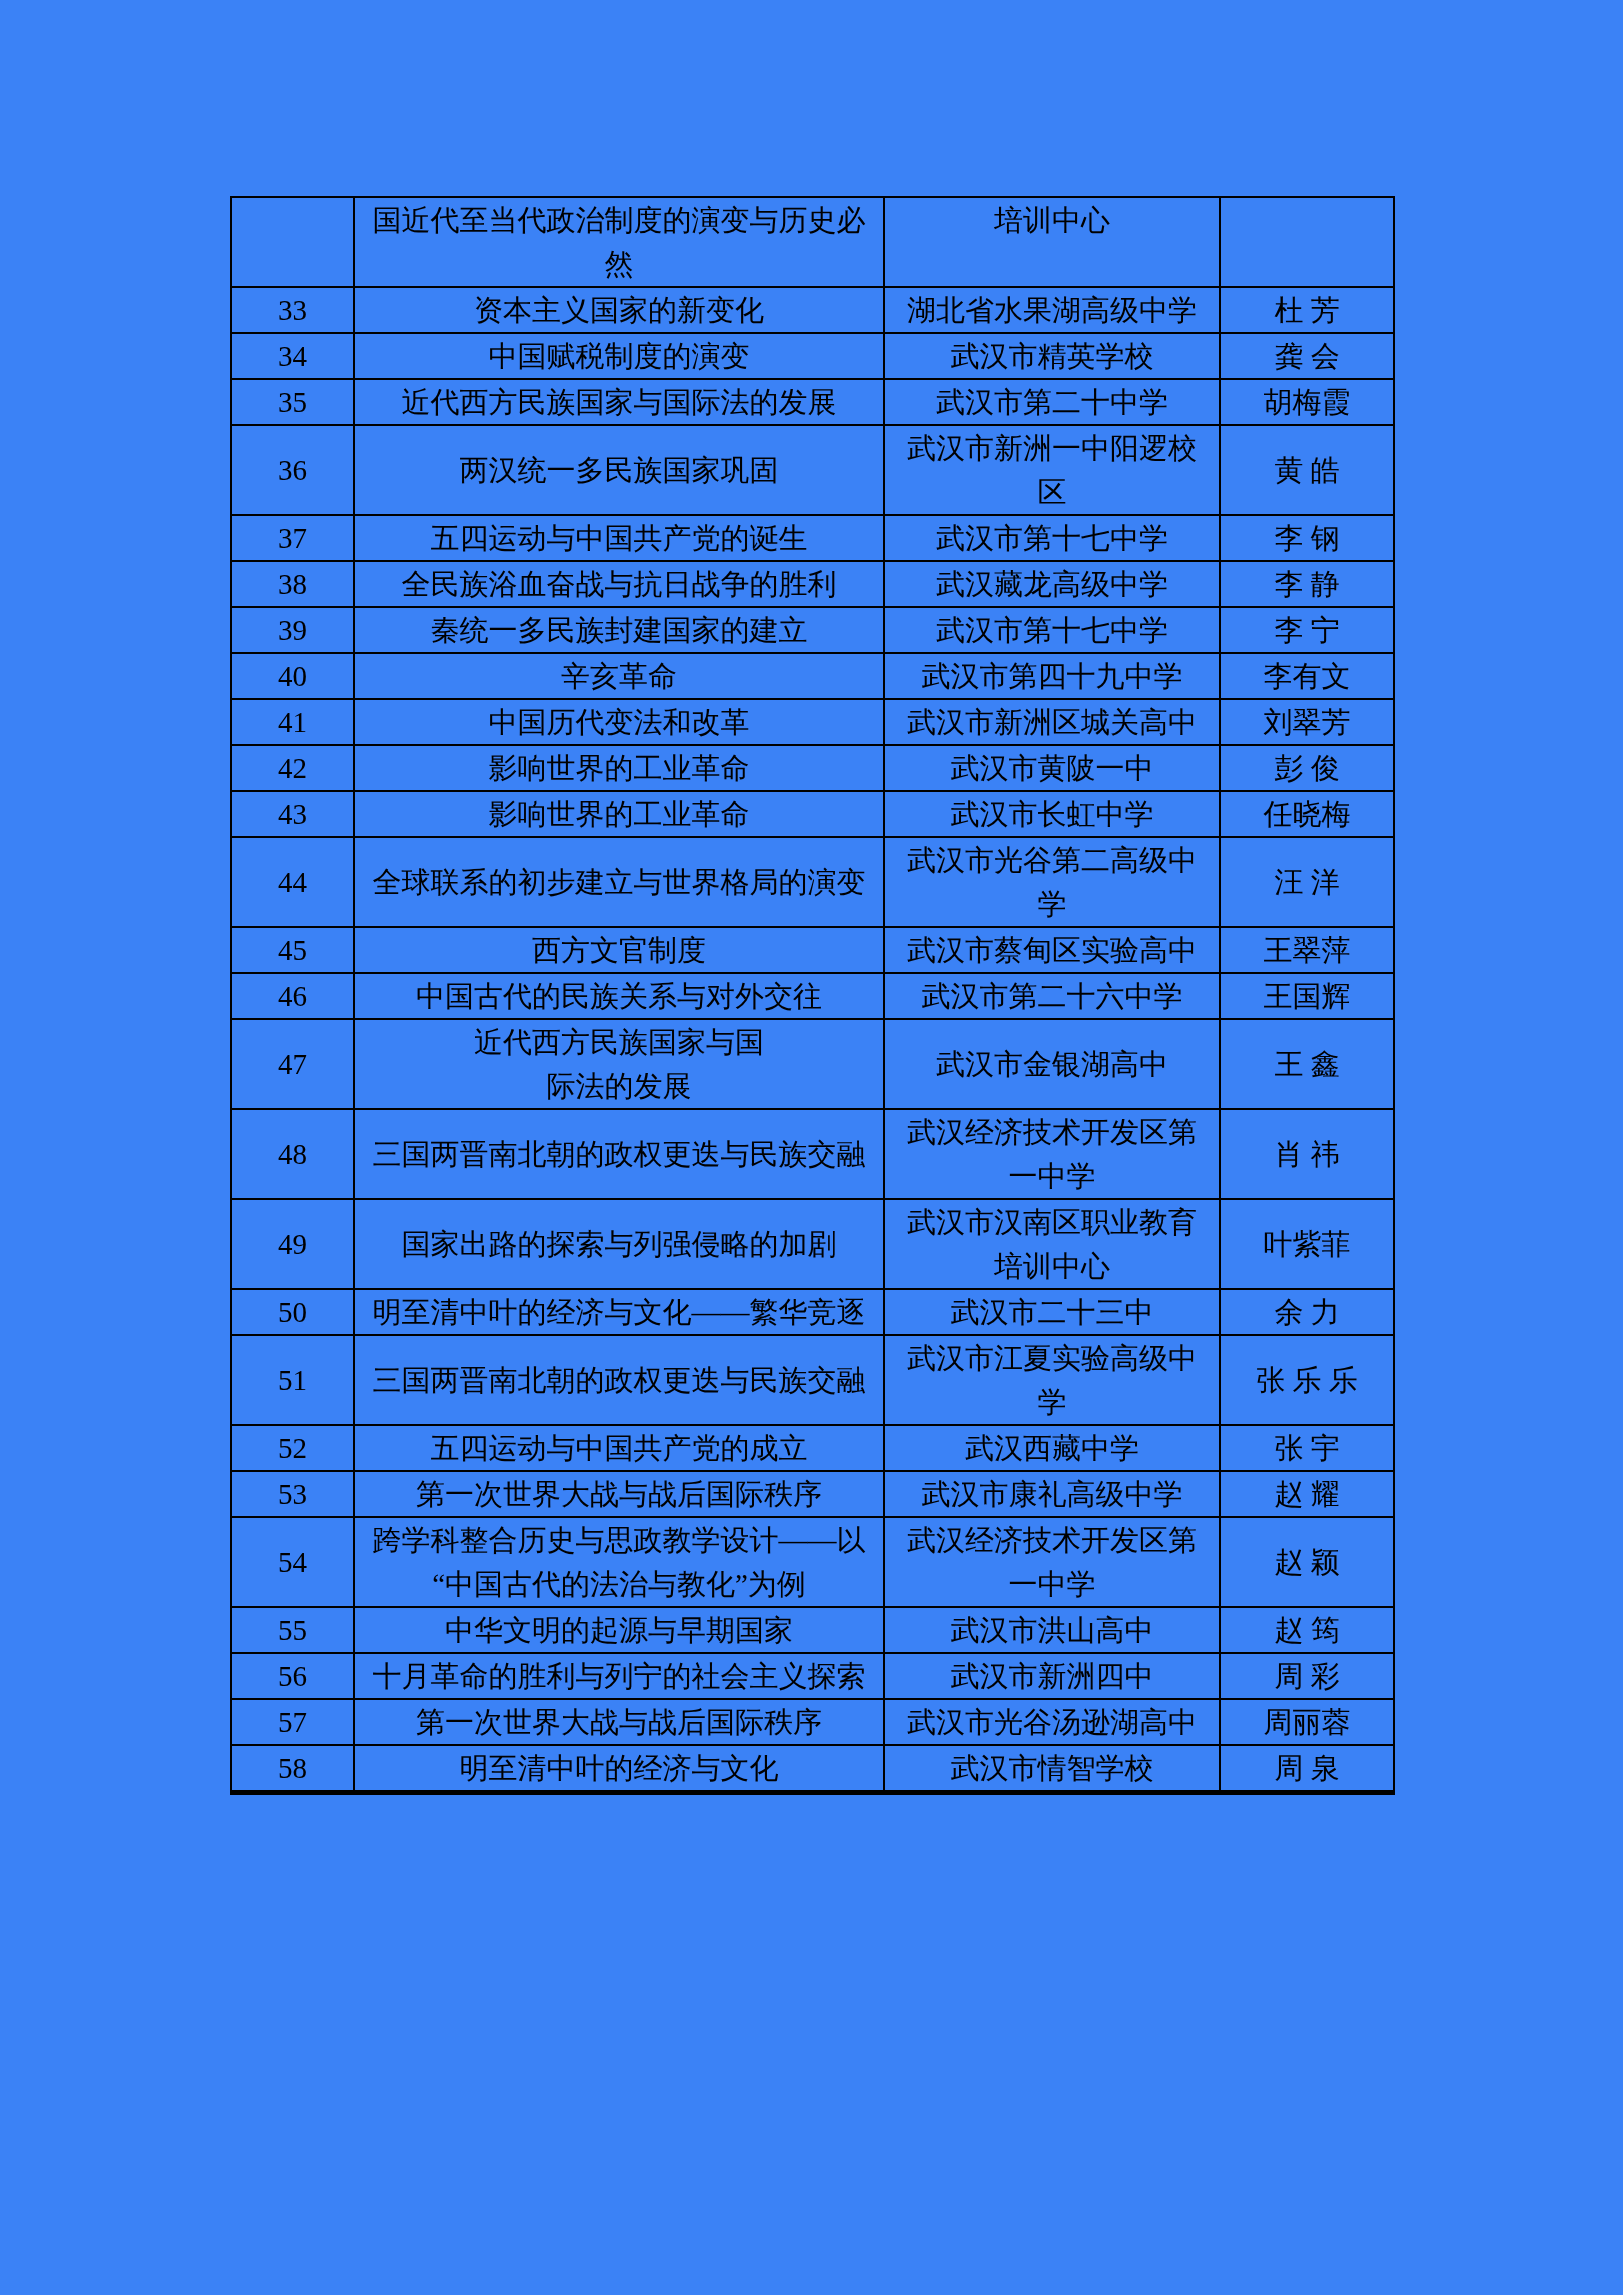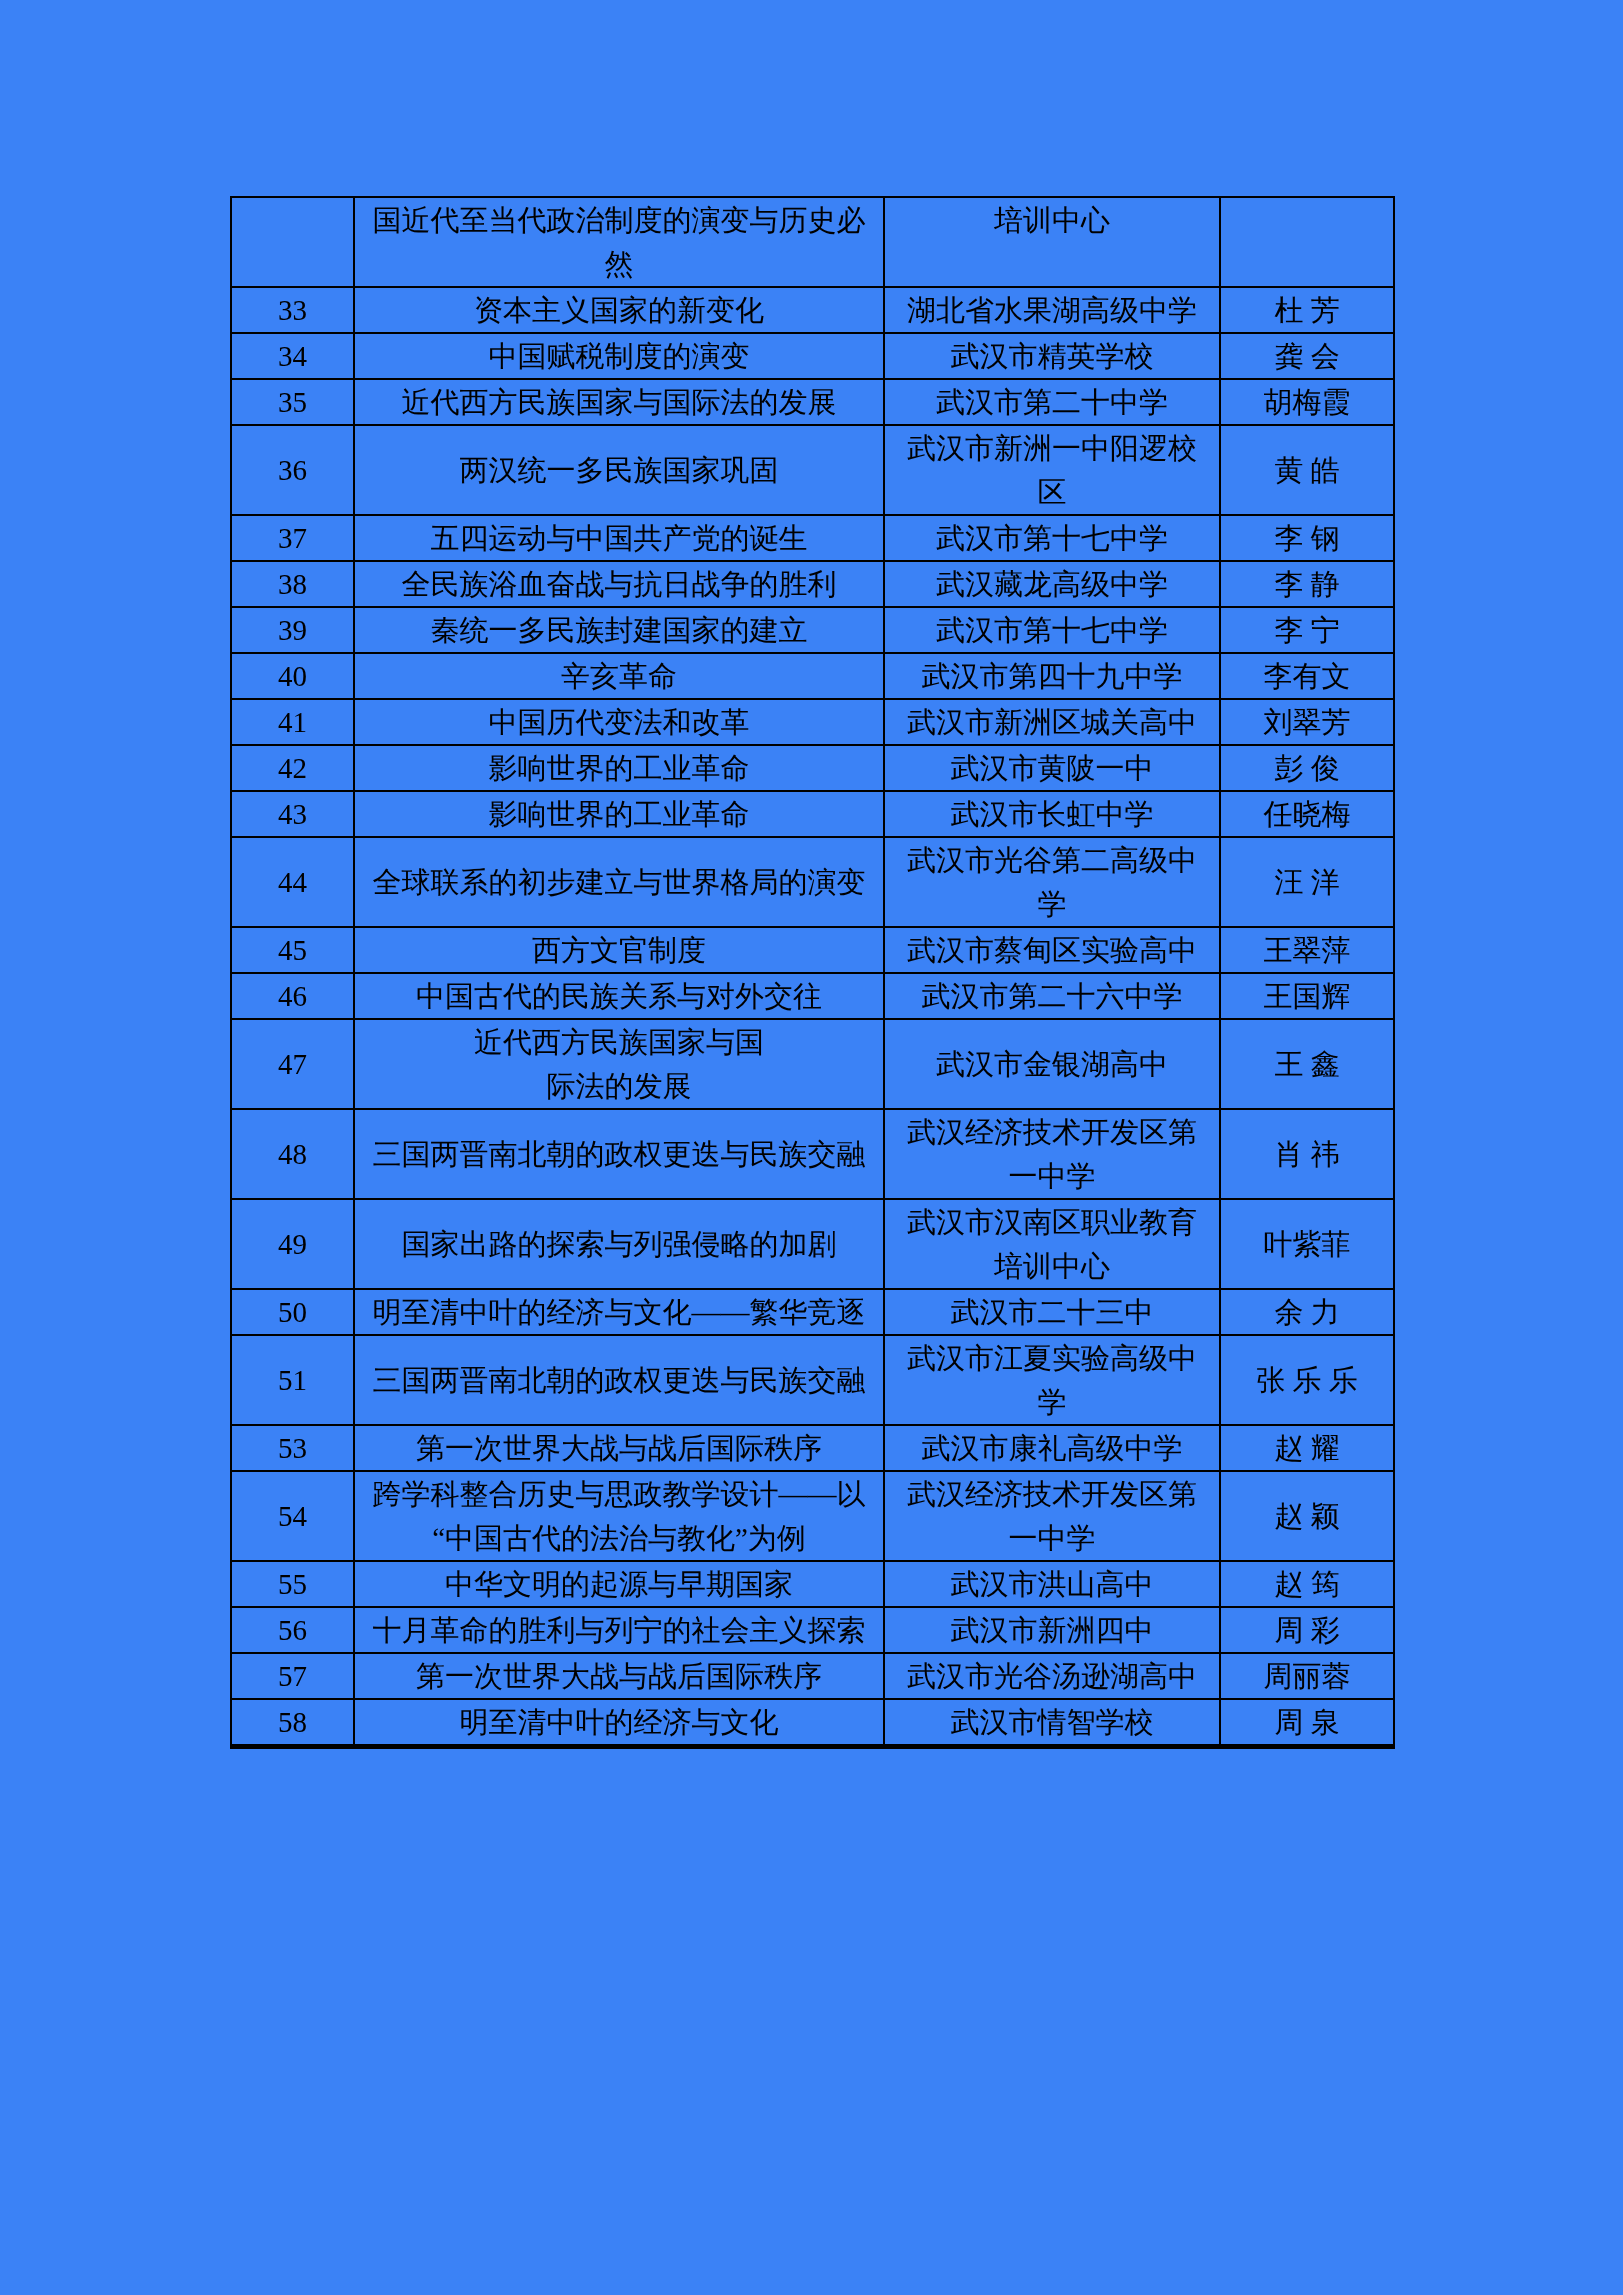--- a/index.html
+++ b/index.html
@@ -170,20 +170,26 @@
     <td>武汉市二十三中</td>
     <td>余 力</td>
   </tr>
         <tr style="height: 87px;">
     <td>51</td>
     <td>三国两晋南北朝的政权更迭与民族交融</td>
     <td>武汉市江夏实验高级中<br>学</td>
     <td>张 乐 乐</td>
   </tr>
         <tr style="height: 44px;">
+    <td>52</td>
+    <td>五四运动与中国共产党的成立</td>
+    <td>武汉西藏中学</td>
+    <td>张 宇</td>
+  </tr>
+        <tr style="height: 44px;">
     <td>53</td>
     <td>第一次世界大战与战后国际秩序</td>
     <td>武汉市康礼高级中学</td>
     <td>赵 耀</td>
   </tr>
         <tr style="height: 87px; border-radius: 12px;">
     <td>54</td>
     <td>跨学科整合历史与思政教学设计——以<br>“中国古代的法治与教化”为例</td>
     <td>武汉经济技术开发区第<br>一中学</td>
     <td>赵 颖</td>

